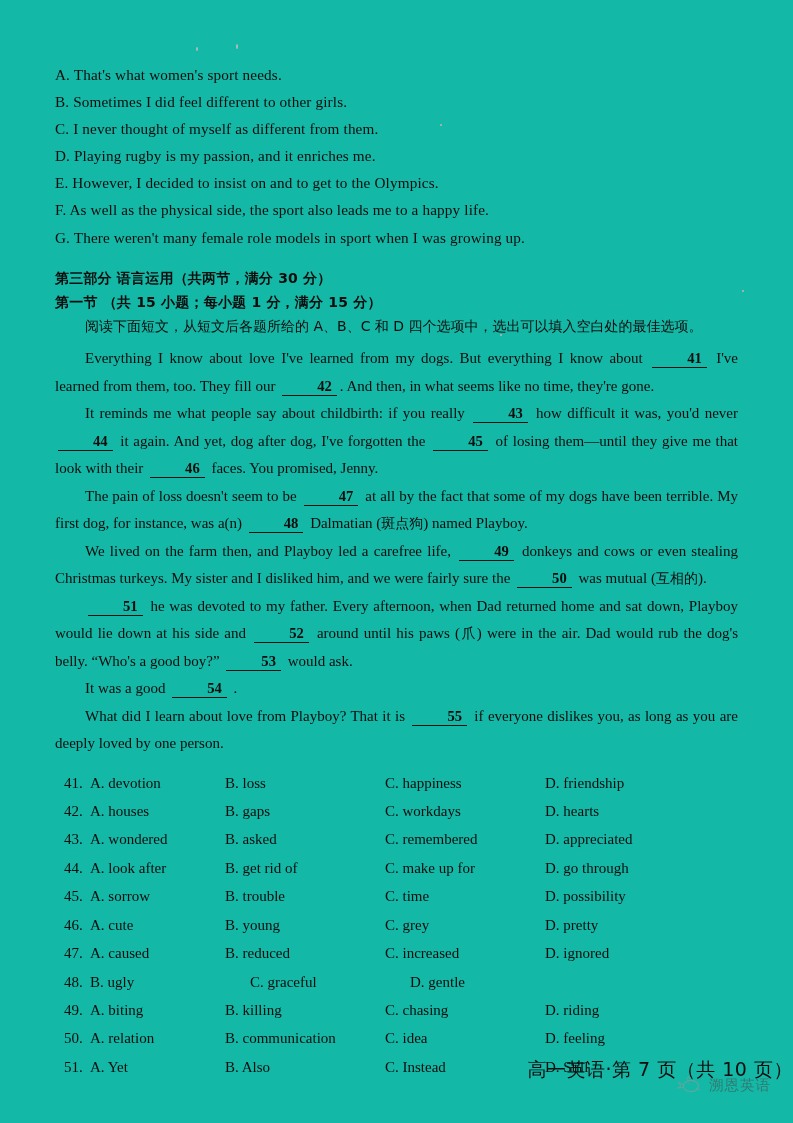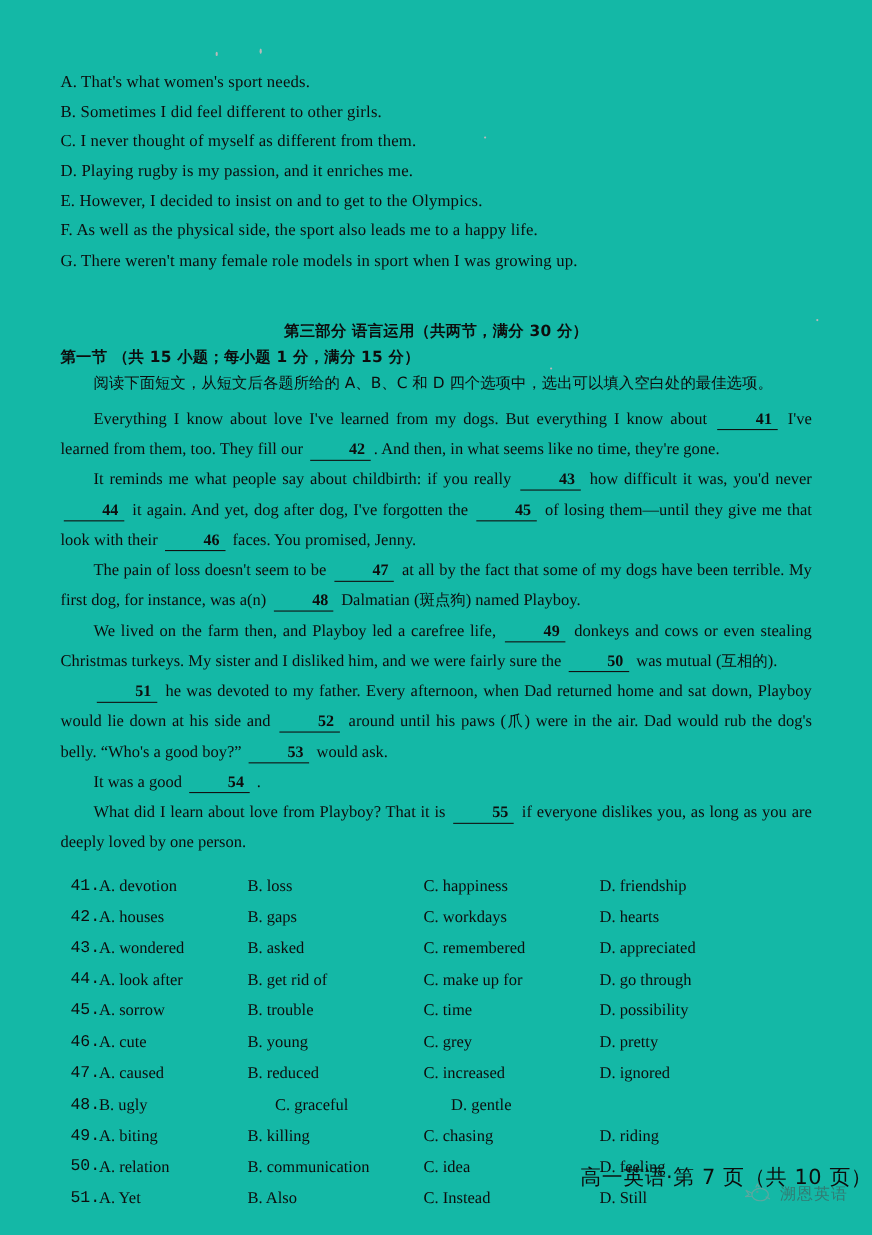--- a/index.html
+++ b/index.html
@@ -38,21 +38,21 @@
 
   
   .sec-head {
     font-family: "Liberation Sans", "DejaVu Sans", sans-serif;
     font-weight: bold;
     font-size: 14.6px;
     line-height: 22px;
     letter-spacing: 0.2px;
     margin: 0;
   }
-  .sec-part { margin-top: 40px; text-align: center; }
+  .sec-part { margin-top: 17px; }
   .sec-sub  { margin-top: 2px; }
 
   .directions {
     font-size: 15px;
     line-height: 25px;
     text-align: justify;
     text-justify: inter-ideograph;
     text-indent: 30px;
     margin: 1px 0 0 0;
   }
@@ -87,21 +87,21 @@
   .choices {
     margin-top: 11px;
     margin-left: 9px;
   }
   .q-row {
     display: flex;
     font-size: 15px;
     line-height: 28.4px;
     white-space: nowrap;
   }
-  .q-num   { width: 26px; flex: 0 0 26px; font-family: Liberation Mono, monospace; }
+  .q-num   { width: 26px; flex: 0 0 26px; }
   .c-a     { width: 135px; flex: 0 0 135px; }
   .c-b     { width: 160px; flex: 0 0 160px; }
   .c-c     { width: 160px; flex: 0 0 160px; }
   .c-d     { flex: 0 0 auto; }
 
   
   .footer {
     position: absolute;
     left: 0;
     right: 0;

